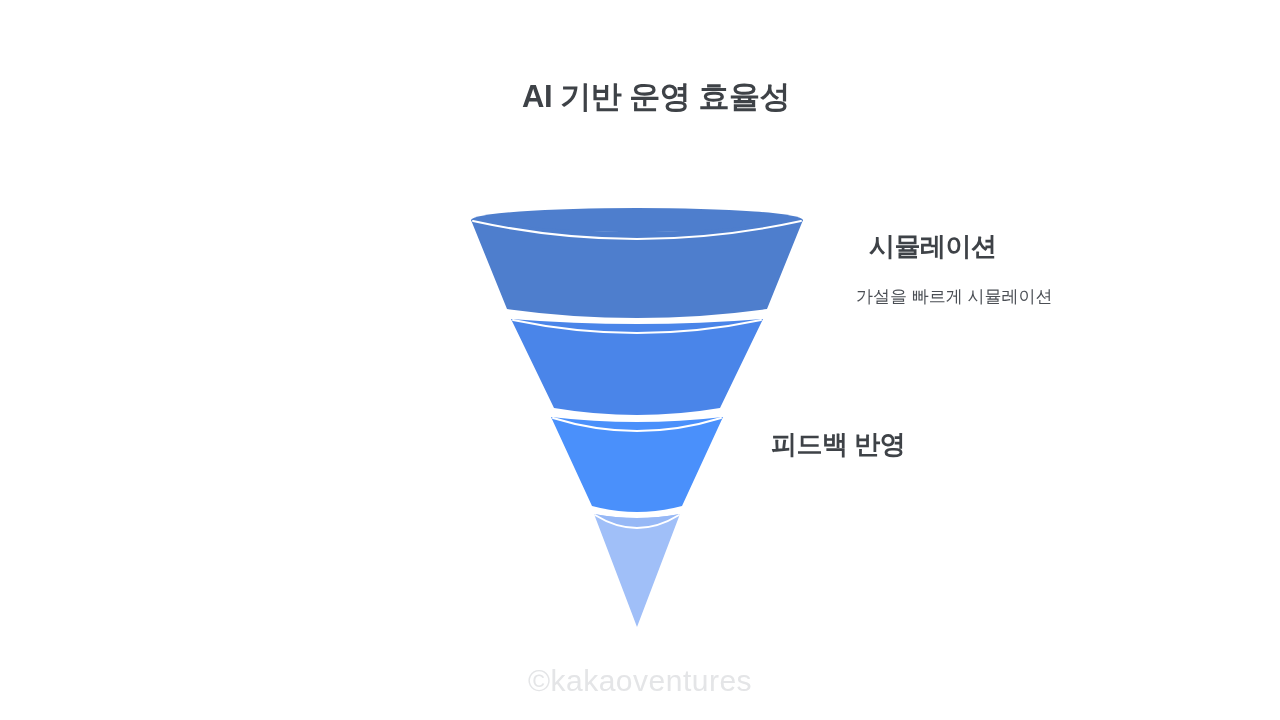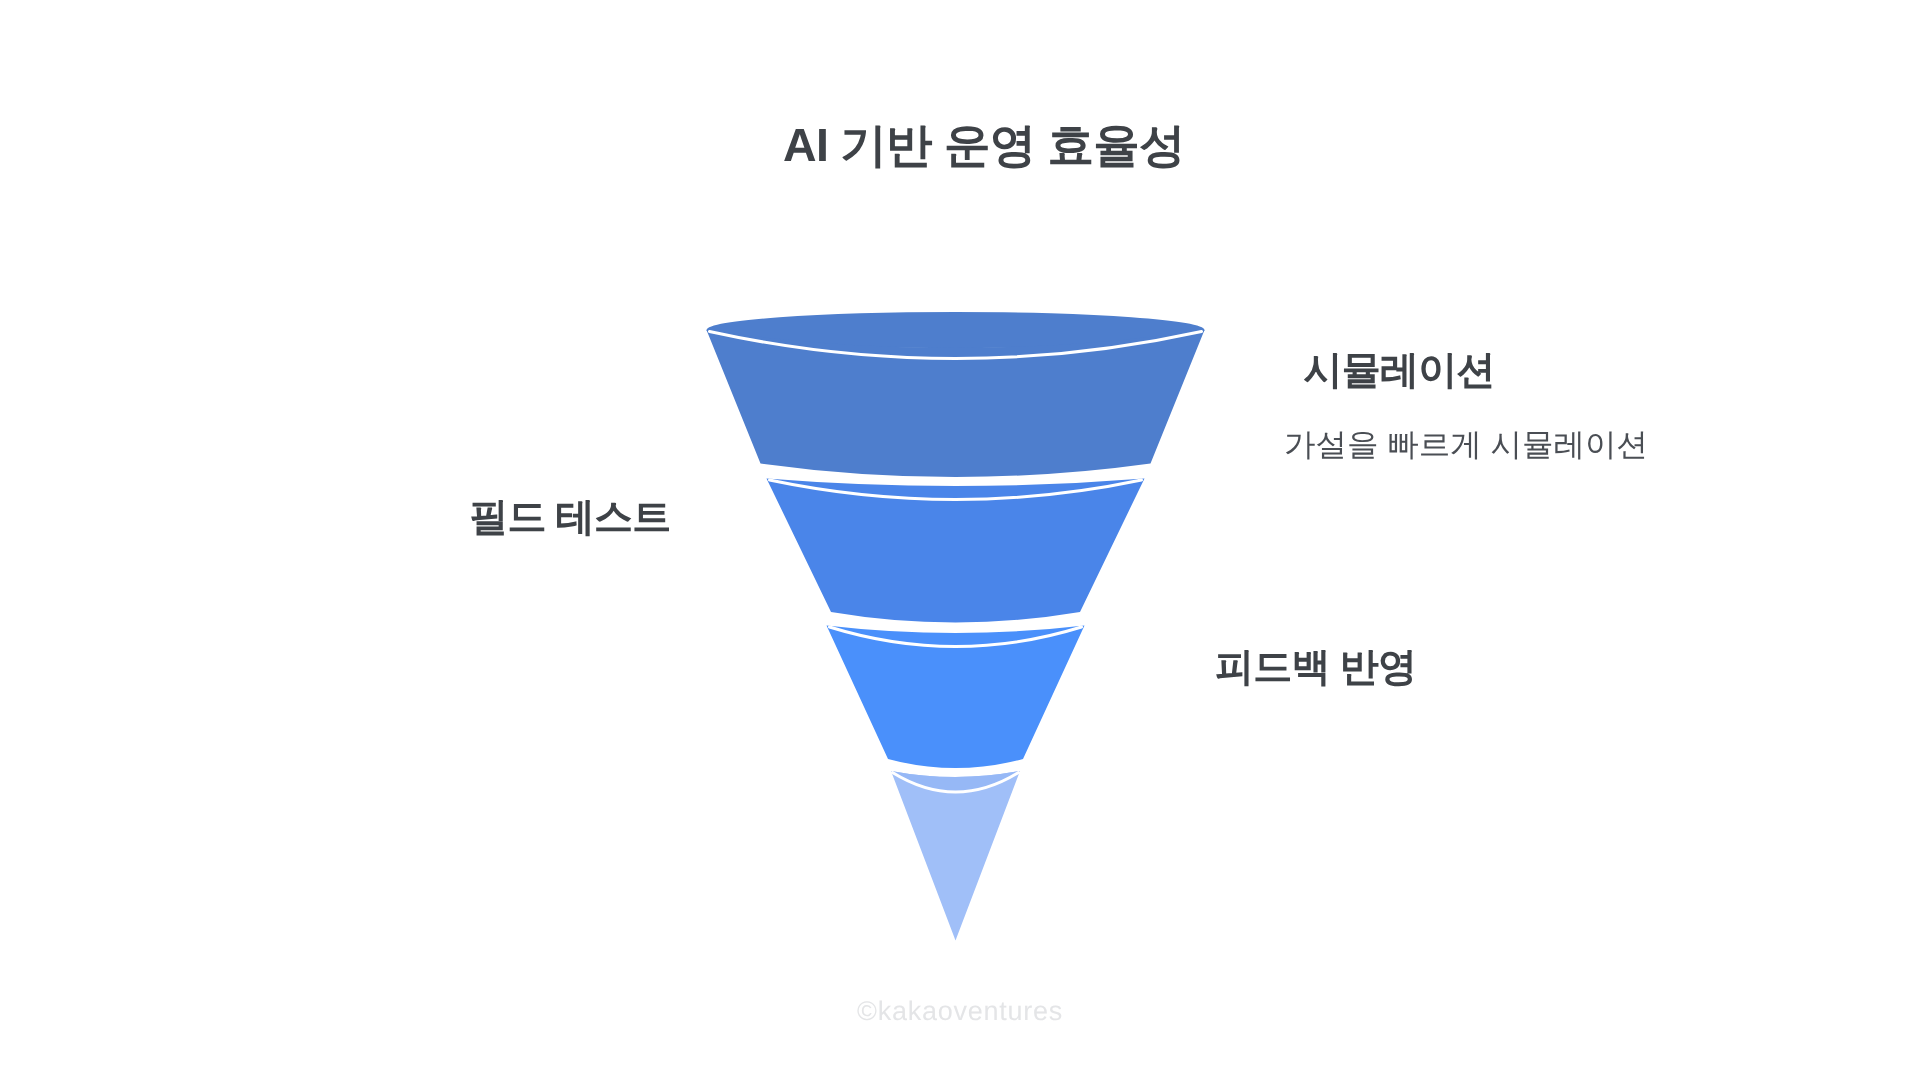--- a/index.html
+++ b/index.html
@@ -27,37 +27,37 @@
   .stage-label { position: absolute; width: 320px; }
   .stage-label .stage-heading {
     font-size: 26px;
     font-weight: 700;
     color: #3e4247;
     margin: 13px;
     letter-spacing: -0.5px;
     line-height: 1.1;
   }
   .stage-label .stage-desc {
-    font-size: 21px;
+    font-size: 17px;
     font-weight: 400;
     color: #4a4e54;
     margin: 24px 0 0 0;
     line-height: 23px;
     white-space: pre-line;
   }
   .align-right { text-align: right; }
   .label-simulation { left: 856px; top: 219px; }
   .label-field-test { right: 820px; top: 317px; }
-  .label-feedback   { left: 797px; top: 417px; }
+  .label-feedback   { left: 758px; top: 417px; }
   .label-customer   { right: 739px; top: 517px; }
   .watermark {
     position: absolute;
     top: 664px; left: 0; right: 0;
     text-align: center;
-    font-size: 18px;
+    font-size: 30px;
     font-weight: 500;
     color: #e4e5e7;
     letter-spacing: 0.5px;
   }
 </style>
 </head>
 <body>
 
 <div class="page-title">AI 기반 운영 효율성</div>
 
@@ -85,21 +85,20 @@
     <path d="M595,515 Q637,541 679,515" fill="none" stroke="#ffffff" stroke-width="2" stroke-linecap="round"></path>
   </g>
 </svg>
 
 <div class="stage-label label-simulation">
   <h2 class="stage-heading">시뮬레이션</h2>
   <p class="stage-desc">가설을 빠르게 시뮬레이션</p>
 </div>
 
 <div class="stage-label align-right label-field-test">
-  <h2 class="stage-heading">필드 테스트</h2>
 </div>
 
 <div class="stage-label label-feedback">
   <h2 class="stage-heading">피드백 반영</h2>
 </div>
 
 <div class="stage-label align-right label-customer">
 </div>
 
 <div class="watermark">©kakaoventures</div>

